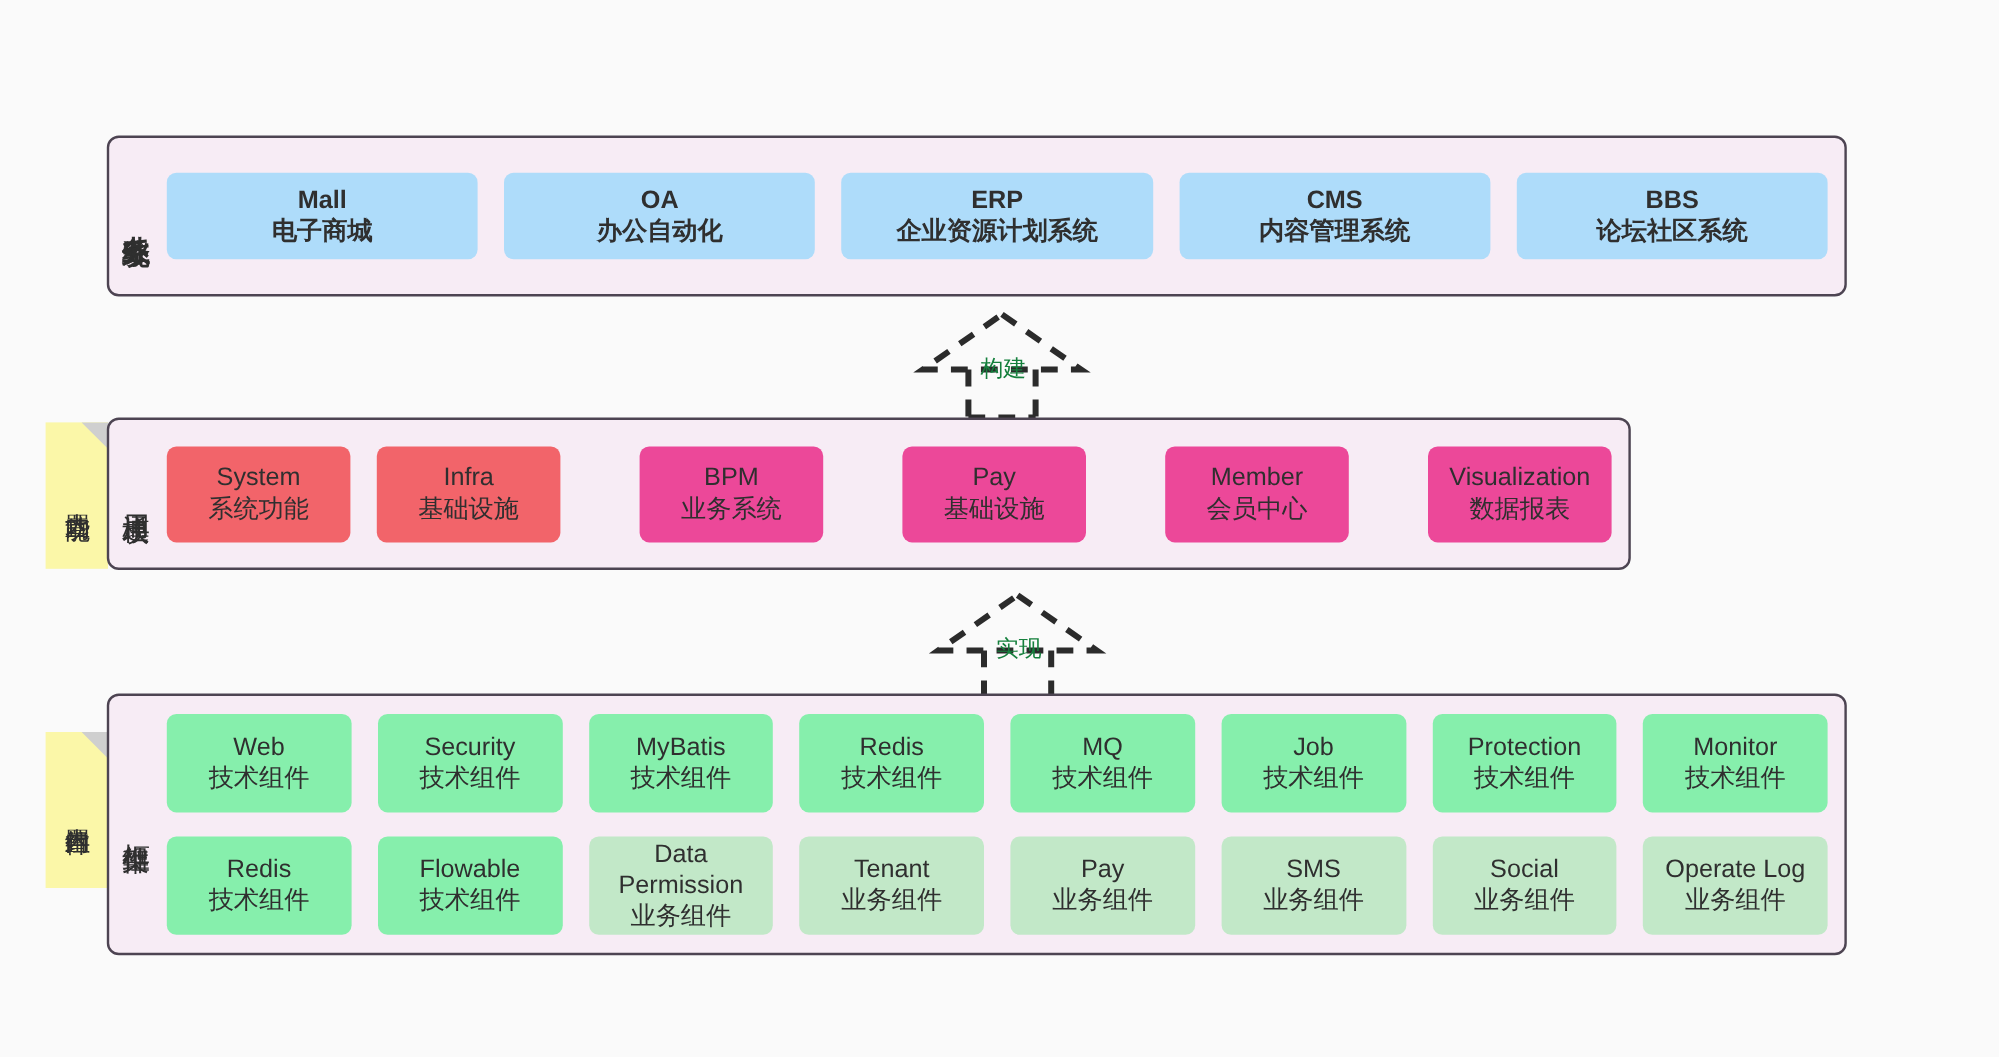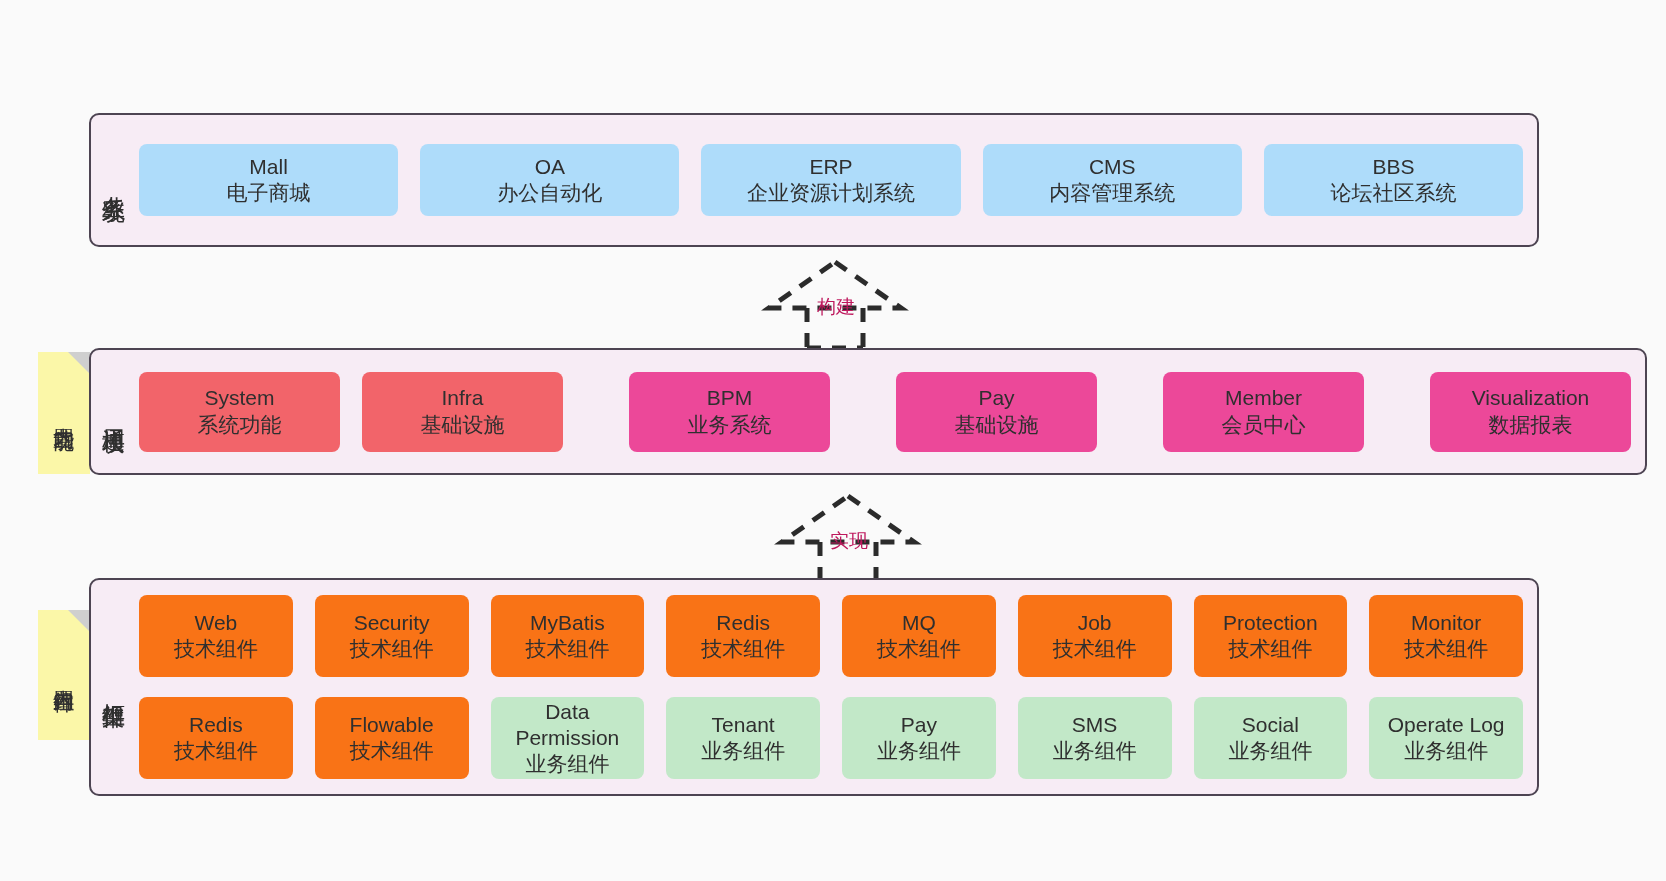--- a/index.html
+++ b/index.html
@@ -78,28 +78,28 @@
     box-sizing: border-box;
     padding: 6px 4px;
   }
   .cell .l1 { display: block; }
   .cell .l2 { display: block; }
 
   
   .c-blue       { background: #aedcfa; }
   .c-red        { background: #f2646a; }
   .c-pink       { background: #ec4899; margin-left: 44px; }
-  .c-green      { background: #f97316; }
+  .c-green      { background: #86efac; }
   .c-lightgreen { background: #c2e8c8; }
 
   
-  #layer-business { left: 89px;  top: 113px; width: 1450px; height: 134px; }
+  #layer-business { left: 89px;  top: 113px; width: 1450px; height: 134px; font-weight: bold; }
   #layer-business .cell { height: 72px; }
 
-  #layer-common   { left: 89px;  top: 348px; width: 1558px; height: 127px; }
+  #layer-common   { left: 89px;  top: 348px; width: 1270px; height: 127px; }
   #layer-common .cell { height: 80px; }
 
   #layer-framework{ left: 89px;  top: 578px; width: 1450px; height: 218px; }
   #layer-framework .cell { height: 82px; }
 
   
   .note {
     position: absolute;
     width: 52px;
     background: #fbf7a8;
@@ -128,21 +128,21 @@
   #note-components { left: 38px; top: 610px; height: 130px; }
 
   
   .uml-arrow {
     position: absolute;
   }
   .uml-arrow svg { display: block; overflow: visible; }
   .uml-label {
     position: absolute;
     font-size: 19px;
-    color: #be185d;
+    color: #15803d;
     background: transparent;
     white-space: nowrap;
     user-select: none;
   }
   #arrow-build { left: 755px; top: 258px; }
   #arrow-build .uml-label { left: 62px; top: 36px; }
   #arrow-impl  { left: 768px; top: 492px; }
   #arrow-impl  .uml-label { left: 62px; top: 36px; }
 </style>
 </head>

